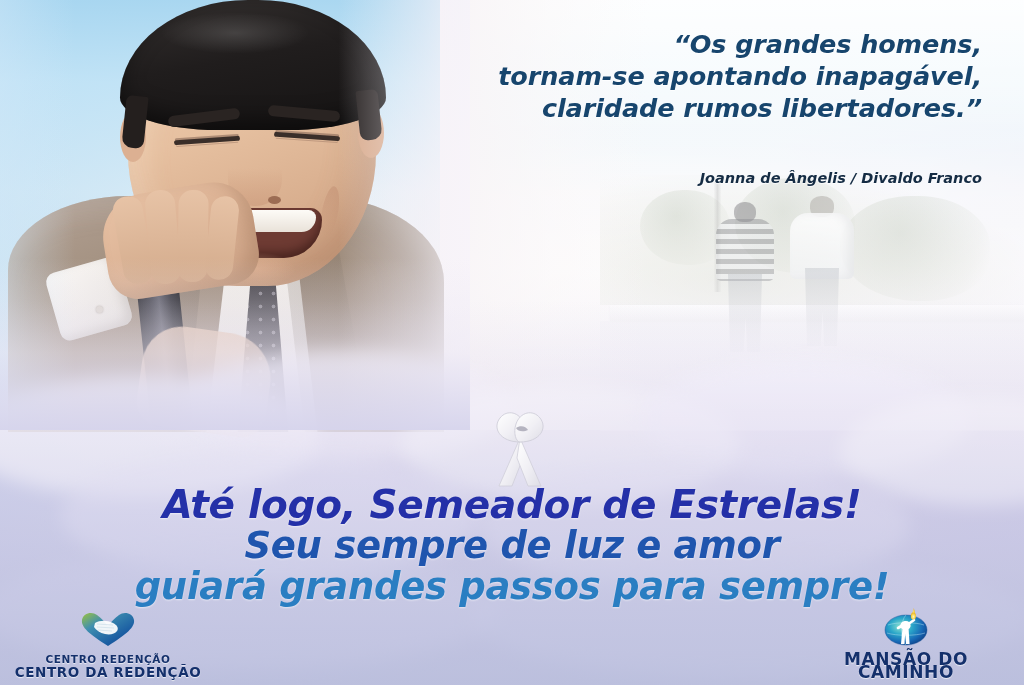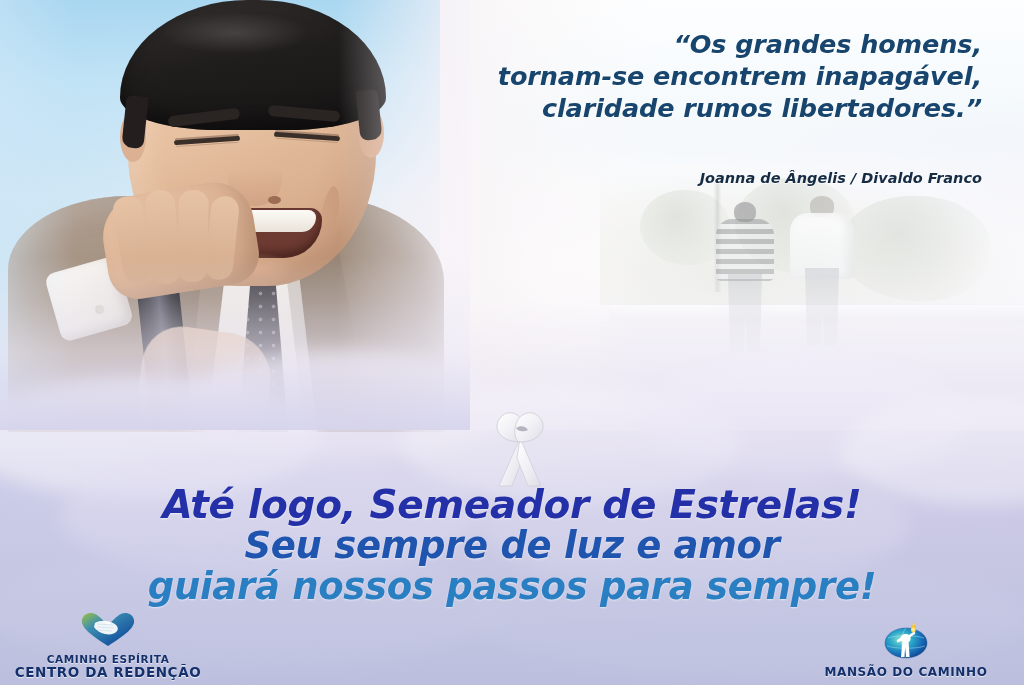--- a/index.html
+++ b/index.html
@@ -299,21 +299,21 @@
   .logo-block{position:absolute;bottom:6px;text-align:center;}
   .logo-left{left:8px;width:200px;}
   .logo-right{right:8px;width:220px;}
   .logo-mark{display:block;margin:0 auto 2px;}
   .logo-txt{
     font-weight:bold;color:#14306b;letter-spacing:0.6px;line-height:13px;
     text-shadow:0 1px 1px rgba(255,255,255,0.7);
   }
   .logo-txt .l1{display:block;font-size:10.5px;}
   .logo-txt .l2{display:block;font-size:13.5px;}
-  .logo-txt .single{display:block;font-size:12px;}
+  .logo-txt .single{display:block;font-size:17px;}
 </style>
 </head>
 <body>
 
 <div id="poster">
 
   <div class="scene">
     <div class="sky-wash"></div>
     <div class="hillside"></div>
     <div class="tree t3"></div>
@@ -391,21 +391,21 @@
     <div class="cloud c5"></div>
     <div class="cloud c6"></div>
     <div class="cloud c7"></div>
     <div class="cloud c8"></div>
     <div class="cloud c9"></div>
     <div class="cloudband-tint"></div>
   </div>
 
   <div class="quote">
     <span class="ln">“Os grandes homens,</span>
-    <span class="ln">tornam-se encontrem inapagável,</span>
+    <span class="ln">tornam-se apontando inapagável,</span>
     <span class="ln">claridade rumos libertadores.”</span>
   </div>
   <div class="attrib">Joanna de Ângelis / Divaldo Franco</div>
 
   <div class="ribbon">
     <svg width="76" height="82" viewBox="0 0 76 82" aria-hidden="true">
       <defs>
         <linearGradient id="rbG" x1="0" y1="0" x2="1" y2="1">
           <stop offset="0%" stop-color="#ffffff"></stop>
           <stop offset="55%" stop-color="#f0eff4"></stop>
@@ -418,41 +418,41 @@
         <path d="M38 34 C18 34 10 20 18 10 C25 1 38 4 42 16 C45 25 42 34 38 34 Z" fill="url(#rbG)" stroke="#cfced9" stroke-width="0.9"></path>
         <path d="M38 34 C58 34 66 20 58 10 C51 1 38 4 34 16 C31 25 34 34 38 34 Z" fill="url(#rbG)" stroke="#cfced9" stroke-width="0.9"></path>
         <path d="M34 20 C38 17 44 18 46 22 C42 24 36 24 34 20 Z" fill="#a9a8b6" opacity="0.85"></path>
       </g>
     </svg>
   </div>
 
   <div class="headline">
     <span class="hl hl1">Até logo, Semeador de Estrelas!</span>
     <span class="hl hl2">Seu sempre de luz e amor</span>
-    <span class="hl hl3">guiará nossos passos para sempre!</span>
+    <span class="hl hl3">guiará grandes passos para sempre!</span>
   </div>
 
   <div class="logo-block logo-left">
     <span class="logo-mark">
       <svg width="58" height="36" viewBox="0 0 58 36" aria-hidden="true">
         <defs>
           <linearGradient id="hG" x1="0" y1="0" x2="1" y2="1">
             <stop offset="0%" stop-color="#9cc23f"></stop>
             <stop offset="30%" stop-color="#3f8fb0"></stop>
             <stop offset="70%" stop-color="#1b5ea3"></stop>
             <stop offset="100%" stop-color="#123f7e"></stop>
           </linearGradient>
         </defs>
         <path d="M29 35 C10 23 2 16 3 9 C4 2 13 0 18 4 C22 7 27 12 29 15 C31 12 36 7 40 4 C45 0 54 2 55 9 C56 16 48 23 29 35 Z" fill="url(#hG)"></path>
         <path d="M16 12 C21 9 28 9 34 12 C38 14 40 17 38 20 C36 23 31 24 26 23 C21 22 17 19 15 16 Z" fill="#ffffff" opacity="0.93"></path>
         <path d="M18 13 L34 14 M18 16 L35 17 M19 19 L33 20" stroke="#cfe0ea" stroke-width="0.9" fill="none" opacity="0.85"></path>
       </svg>
     </span>
     <span class="logo-txt">
-      <span class="l1">CAMINHO ESPÍRITA</span>
+      <span class="l1">CENTRO REDENÇÃO</span>
       <span class="l2">CENTRO DA REDENÇÃO</span>
     </span>
   </div>
 
   <div class="logo-block logo-right">
     <span class="logo-mark">
       <svg width="52" height="40" viewBox="0 0 52 40" aria-hidden="true">
         <defs>
           <radialGradient id="gG" cx="38%" cy="38%" r="72%">
             <stop offset="0%" stop-color="#8fe4d0"></stop>

